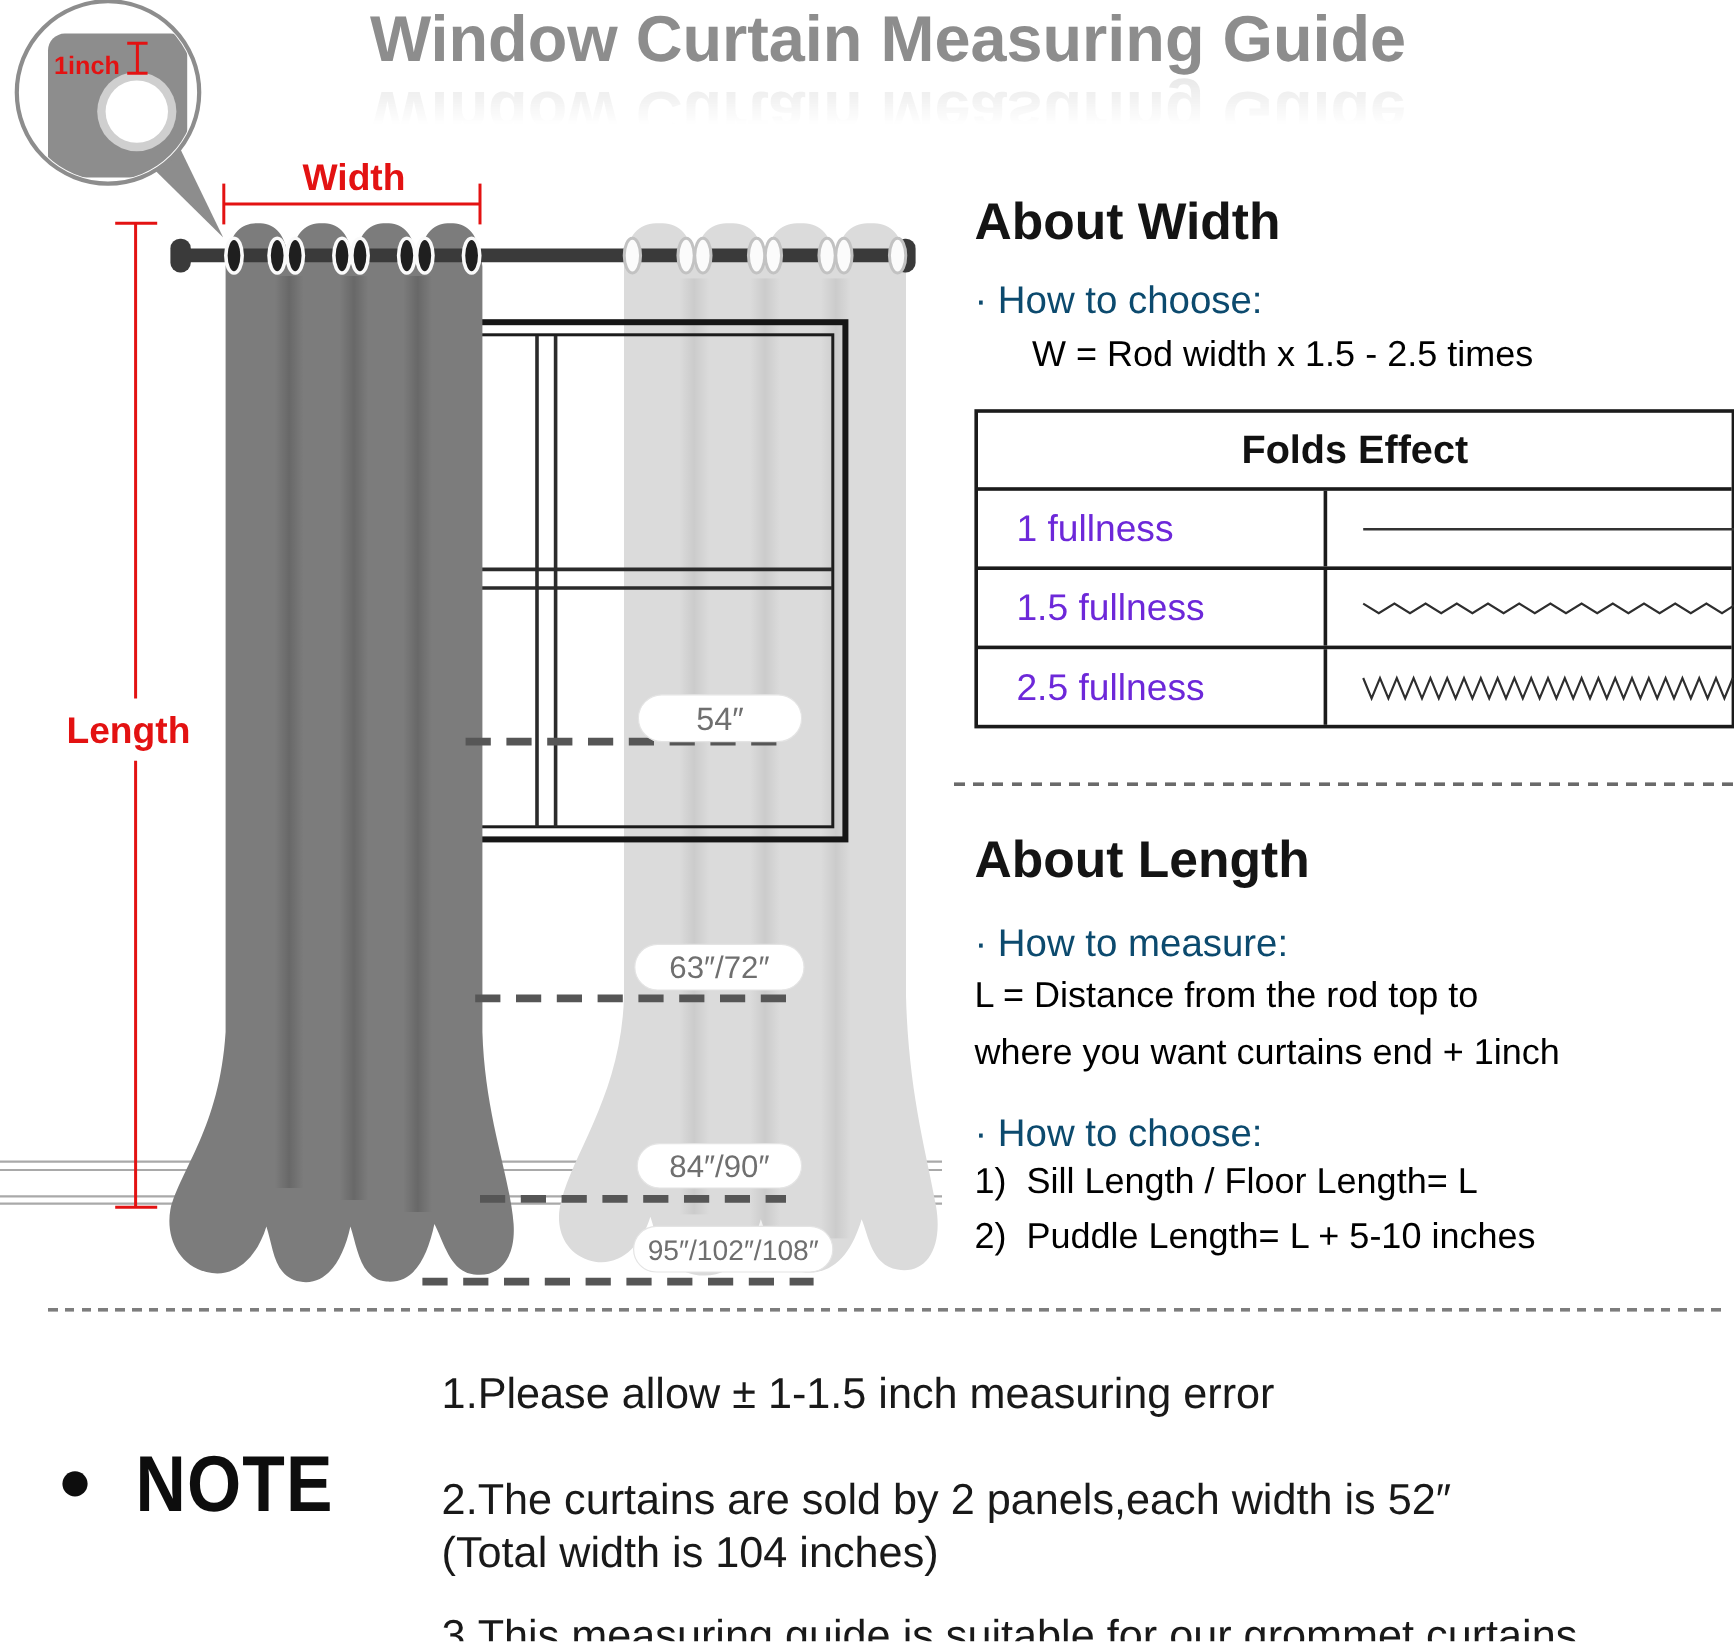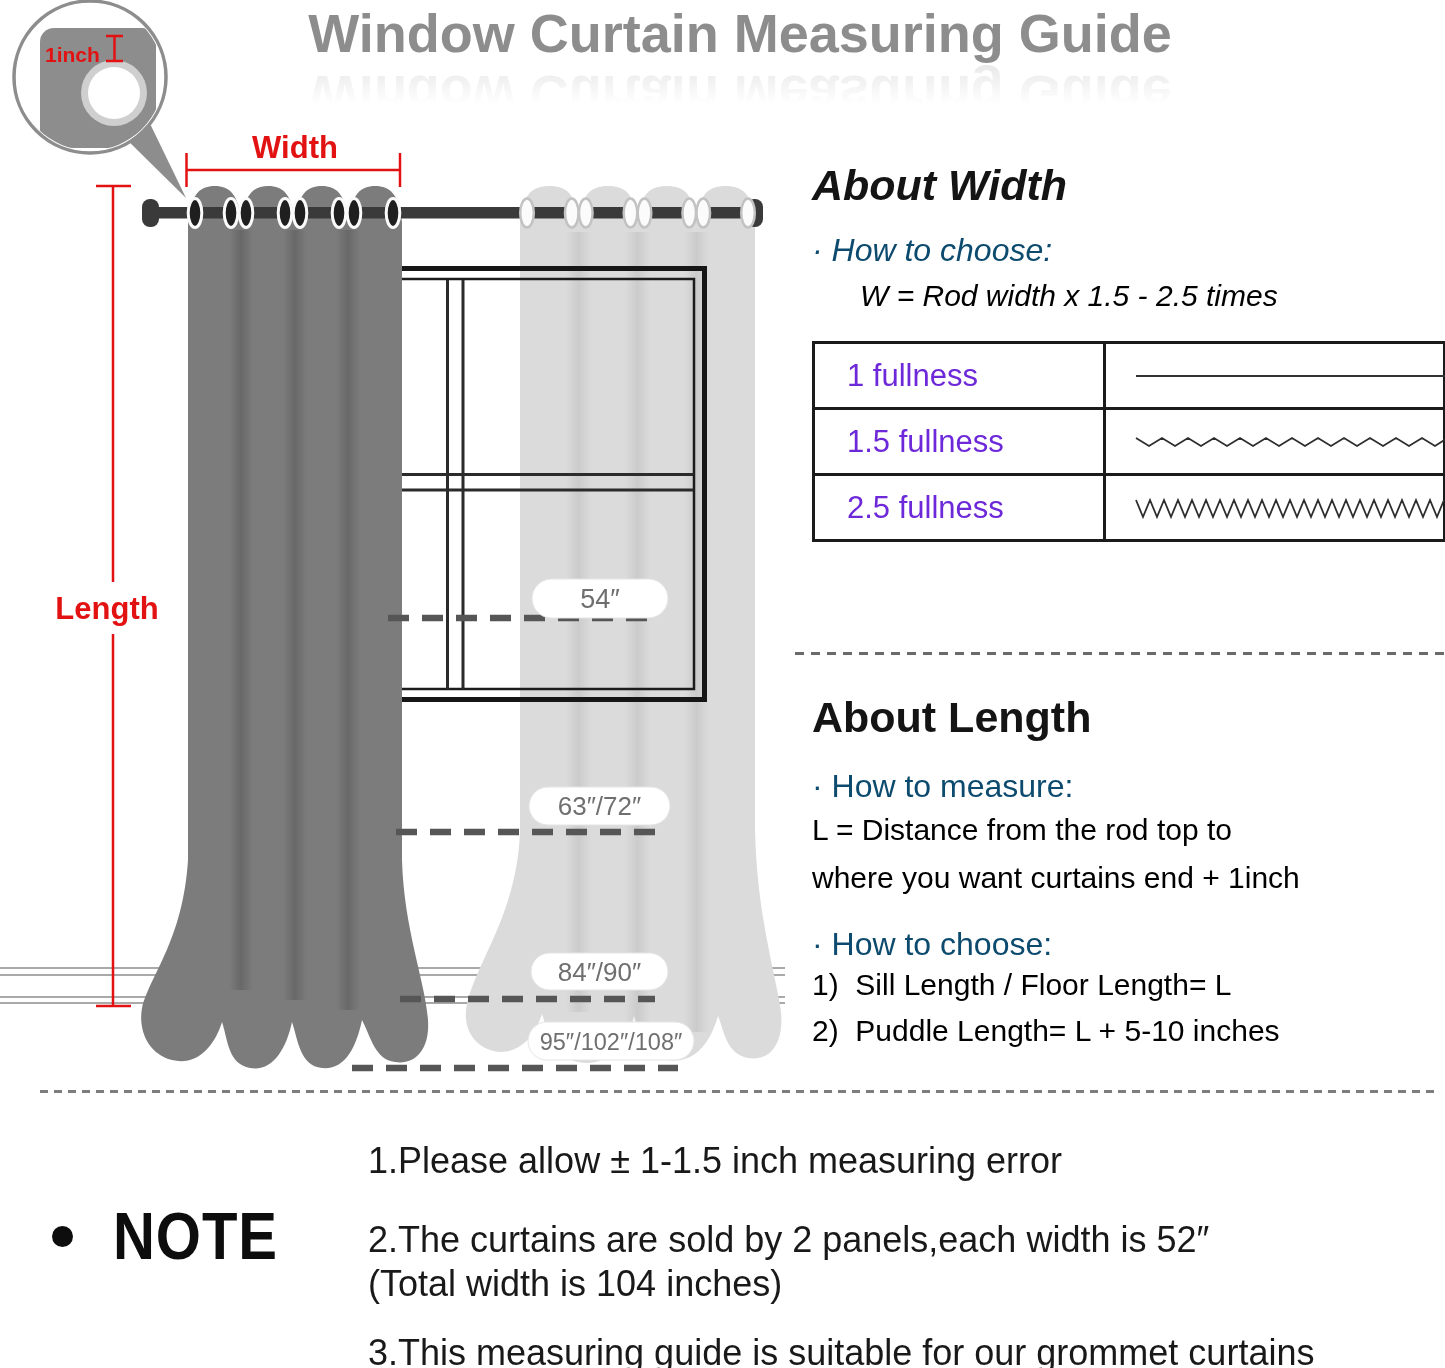--- a/index.html
+++ b/index.html
@@ -12,21 +12,21 @@
          color:#8d8d8d;letter-spacing:0px;line-height:62px;}
   #title-reflect{left:140px;top:64px;width:1200px;text-align:center;font-size:54px;font-weight:700;
          color:#8d8d8d;line-height:62px;transform:scaleY(-1);opacity:.22;
          -webkit-mask-image:linear-gradient(to bottom, rgba(0,0,0,0) 35%, rgba(0,0,0,.9) 100%);
          mask-image:linear-gradient(to bottom, rgba(0,0,0,0) 35%, rgba(0,0,0,.9) 100%);}
 
   
   .h2{font-size:43px;font-weight:700;color:#141414;line-height:50px;margin:0;}
   .bullet-line{font-size:32px;color:#0c4a6e;line-height:36px;}
   .formula{font-size:30px;color:#000;line-height:44px;white-space:pre-wrap;}
-  #about-width{left:812px;top:160px;width:630px;font-style:italic;}
+  #about-width{left:812px;top:160px;width:630px;}
   #about-width .bullet-line{margin-top:22px;}
   #about-width .formula{margin-top:6px;margin-left:48px;}
 
   
   #folds-table{left:812px;top:341px;width:628px;border:3px solid #1b1b1b;}
   #folds-header{height:62px;border-bottom:3px solid #1b1b1b;display:flex;align-items:center;
                 justify-content:center;font-size:33px;font-weight:700;color:#111;}
   .ft-row{display:grid;grid-template-columns:288px 1fr;height:63px;}
   .ft-row + .ft-row{border-top:3px solid #1b1b1b;}
   .ft-label{display:flex;align-items:center;padding-left:32px;font-size:31px;color:#6d28d9;}
@@ -42,21 +42,21 @@
   #about-length .formula{margin-top:4px;}
   .opt{font-size:30px;color:#000;line-height:46px;white-space:pre-wrap;}
 
   
   #note-label{left:52px;top:1198px;display:flex;align-items:center;gap:40px;}
   #note-bullet{width:21px;height:21px;border-radius:50%;background:#0d0d0d;display:inline-block;}
   #note-word{font-size:66px;font-weight:700;color:#0d0d0d;transform:scaleX(.88);transform-origin:left center;
              letter-spacing:1px;}
   #notes{left:368px;top:1140px;width:1077px;font-size:36px;color:#191919;}
   .note-item{line-height:42px;}
-  #note-item-1{margin-bottom:37px;}
+  #note-item-1{margin-bottom:47px;}
   #note-item-2{margin-bottom:2px;}
   #note-item-2b{margin-bottom:27px;}
 
   svg text{font-family:"Liberation Sans",sans-serif;}
 </style>
 </head>
 <body>
 
 <div id="page">
 
@@ -214,20 +214,21 @@
     </g>
   </svg>
 
   <div class="abs" id="about-width">
     <div class="h2">About Width</div>
     <div class="bullet-line">· How to choose:</div>
     <div class="formula">W = Rod width x 1.5 - 2.5 times</div>
   </div>
 
   <div class="abs" id="folds-table">
+    <div id="folds-header">Folds Effect</div>
     <div class="ft-row">
       <div class="ft-label">1 fullness</div>
       <div class="ft-value">
         <svg width="330" height="40" viewBox="0 0 330 40">
           <line x1="8" y1="20" x2="318" y2="20" stroke="#333" stroke-width="2"></line>
         </svg>
       </div>
     </div>
     <div class="ft-row">
       <div class="ft-label">1.5 fullness</div>

